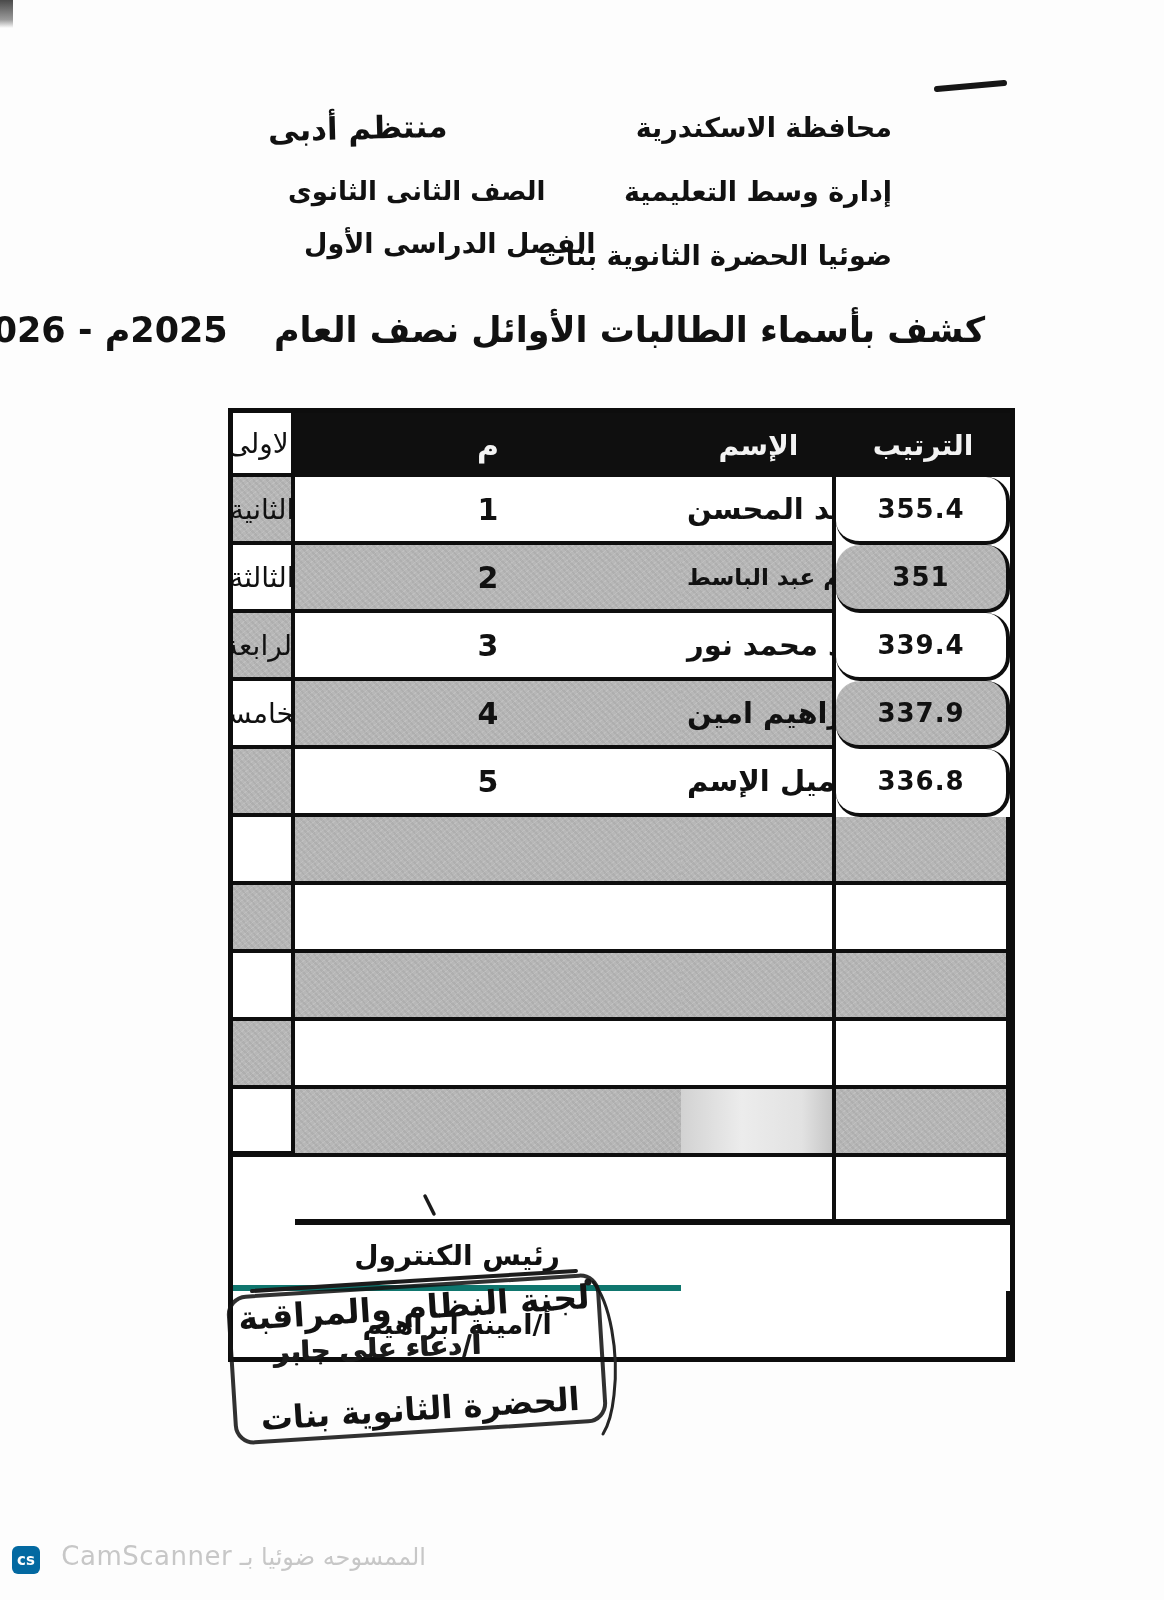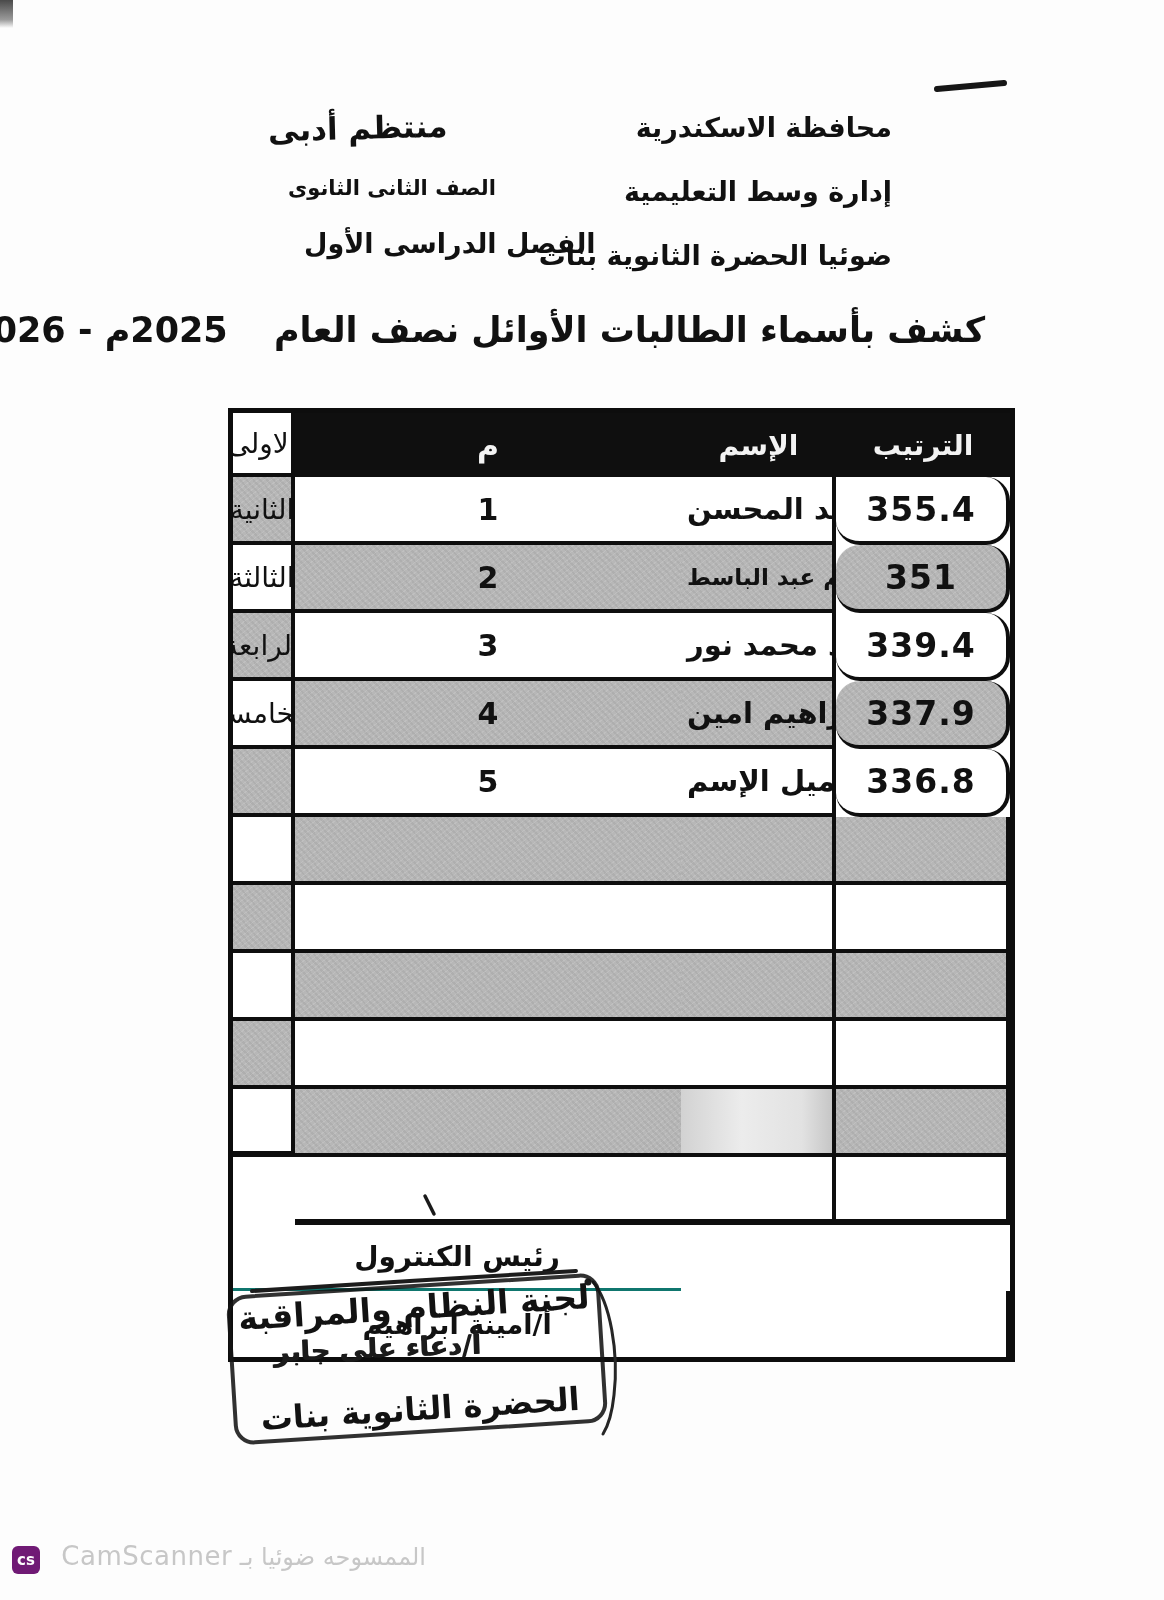--- a/index.html
+++ b/index.html
@@ -11,50 +11,50 @@
   .abs{position:absolute;}
   .rtl{direction:rtl;unicode-bidi:embed;}
 
   
   #corner-artifact{left:0;top:0;width:13px;height:28px;
     background:linear-gradient(180deg,#4a4a4a,#9a9a9a 70%,transparent);}
 
   
   #header-right{right:272px;top:96px;text-align:right;font-size:27px;font-weight:bold;line-height:64px;white-space:nowrap;}
   #hand-note{left:268px;top:110px;font-size:31px;font-weight:bold;transform:rotate(-1.5deg);letter-spacing:2px;}
-  #grade-line{left:288px;top:176px;font-size:21px;font-weight:bold;}
+  #grade-line{left:288px;top:176px;font-size:26px;font-weight:bold;}
   #semester-line{left:280px;top:228px;font-size:27px;font-weight:bold;margin-left:24px;}
   #page-title{right:179px;top:310px;font-size:35px;font-weight:bold;white-space:nowrap;}
   #page-title .years{margin-right:34px;letter-spacing:1px;}
 
   
   #results-table{
     left:228px;top:408px;width:787px;height:954px;box-sizing:border-box;
     border:5px solid #0d0d0d;background:#fff;display:grid;
     grid-template-columns:174px 155px 386px 62px;
     grid-template-rows:64px repeat(11,68px) 66px 66px;
   }
   .cell{box-sizing:border-box;display:flex;align-items:center;justify-content:center;
     border-bottom:4px solid #0e0e0e;overflow:hidden;}
   .vr{border-right:4px solid #0e0e0e;} 
   .hdr{background:#0f0f0f;color:#f3f3f3;border-bottom:0;font-weight:bold;font-size:28px;}
   .hdr.idx{font-size:30px;}
   .name-cell{justify-content:flex-end;padding-left:6px;padding-right:14px;text-align:right;}
   .name{font-size:29px;font-weight:bold;white-space:nowrap;}
   .name.small{font-size:23px;}
-  .total{font-size:33px;font-weight:bold;letter-spacing:1px;border-radius:24px;}
+  .total{font-size:26px;font-weight:bold;letter-spacing:1px;border-radius:24px;}
   .rank{font-size:28px;font-weight:normal;}
   .num{font-size:30px;font-weight:bold;}
   .g{background:
       repeating-linear-gradient(48deg,rgba(15,15,15,.05) 0 2px,transparent 2px 5px),
       repeating-linear-gradient(-38deg,rgba(255,255,255,.12) 0 1px,transparent 1px 4px),
       #b7b7b7;}
   .g-fade{background:linear-gradient(90deg,#d2d2d2 0%,#ececec 40%,#e2e2e2 80%,#c6c6c6 100%);}
   .thick{border-bottom-width:6px;}
-  .f-a{border-bottom:3px solid #0f766e;}
+  .f-a{border-bottom:6px solid #0f766e;}
   .f-b{border-bottom:0;}
   .span-left{grid-column:1 / span 2;}
   .span-right{grid-column:3 / span 2;}
   .ctrl-label{font-size:28px;font-weight:bold;}
   .ctrl-name{font-size:27px;font-weight:bold;}
   #principal-cell{position:relative;justify-content:flex-start;}
   #principal-label{position:absolute;left:100px;top:14px;font-size:26px;font-weight:bold;white-space:nowrap;}
 
   
   #committee-stamp{
@@ -66,21 +66,21 @@
   #stamp-signature{position:absolute;left:40px;top:42px;font-size:27px;font-weight:bold;transform:rotate(1.5deg);color:#1b1b1b;text-shadow:1px 0 0 #1b1b1b;white-space:nowrap;}
   #stamp-line2{position:absolute;bottom:2px;width:100%;text-align:center;font-size:32px;font-weight:bold;letter-spacing:1px;white-space:nowrap;color:#121212;}
 
   
   #strokes{left:0;top:0;width:1164px;height:1600px;z-index:5;pointer-events:none;}
 
   
   #camscanner-watermark{left:48px;top:1541px;width:378px;text-align:right;
     font-size:24px;color:#c7c7c7;white-space:nowrap;}
   #camscanner-watermark .brand{font-size:26px;letter-spacing:.5px;}
-  #cs-logo{left:12px;top:1546px;width:28px;height:28px;border-radius:6px;background:#701a75;
+  #cs-logo{left:12px;top:1546px;width:28px;height:28px;border-radius:6px;background:#0369a1;
     color:#fdfdfd;font-size:15px;font-weight:bold;display:flex;align-items:center;justify-content:center;}
 </style>
 </head>
 <body>
 
 <div id="page">
 
   <div id="corner-artifact" class="abs"></div>
 
   <div id="header-right" class="abs rtl">

